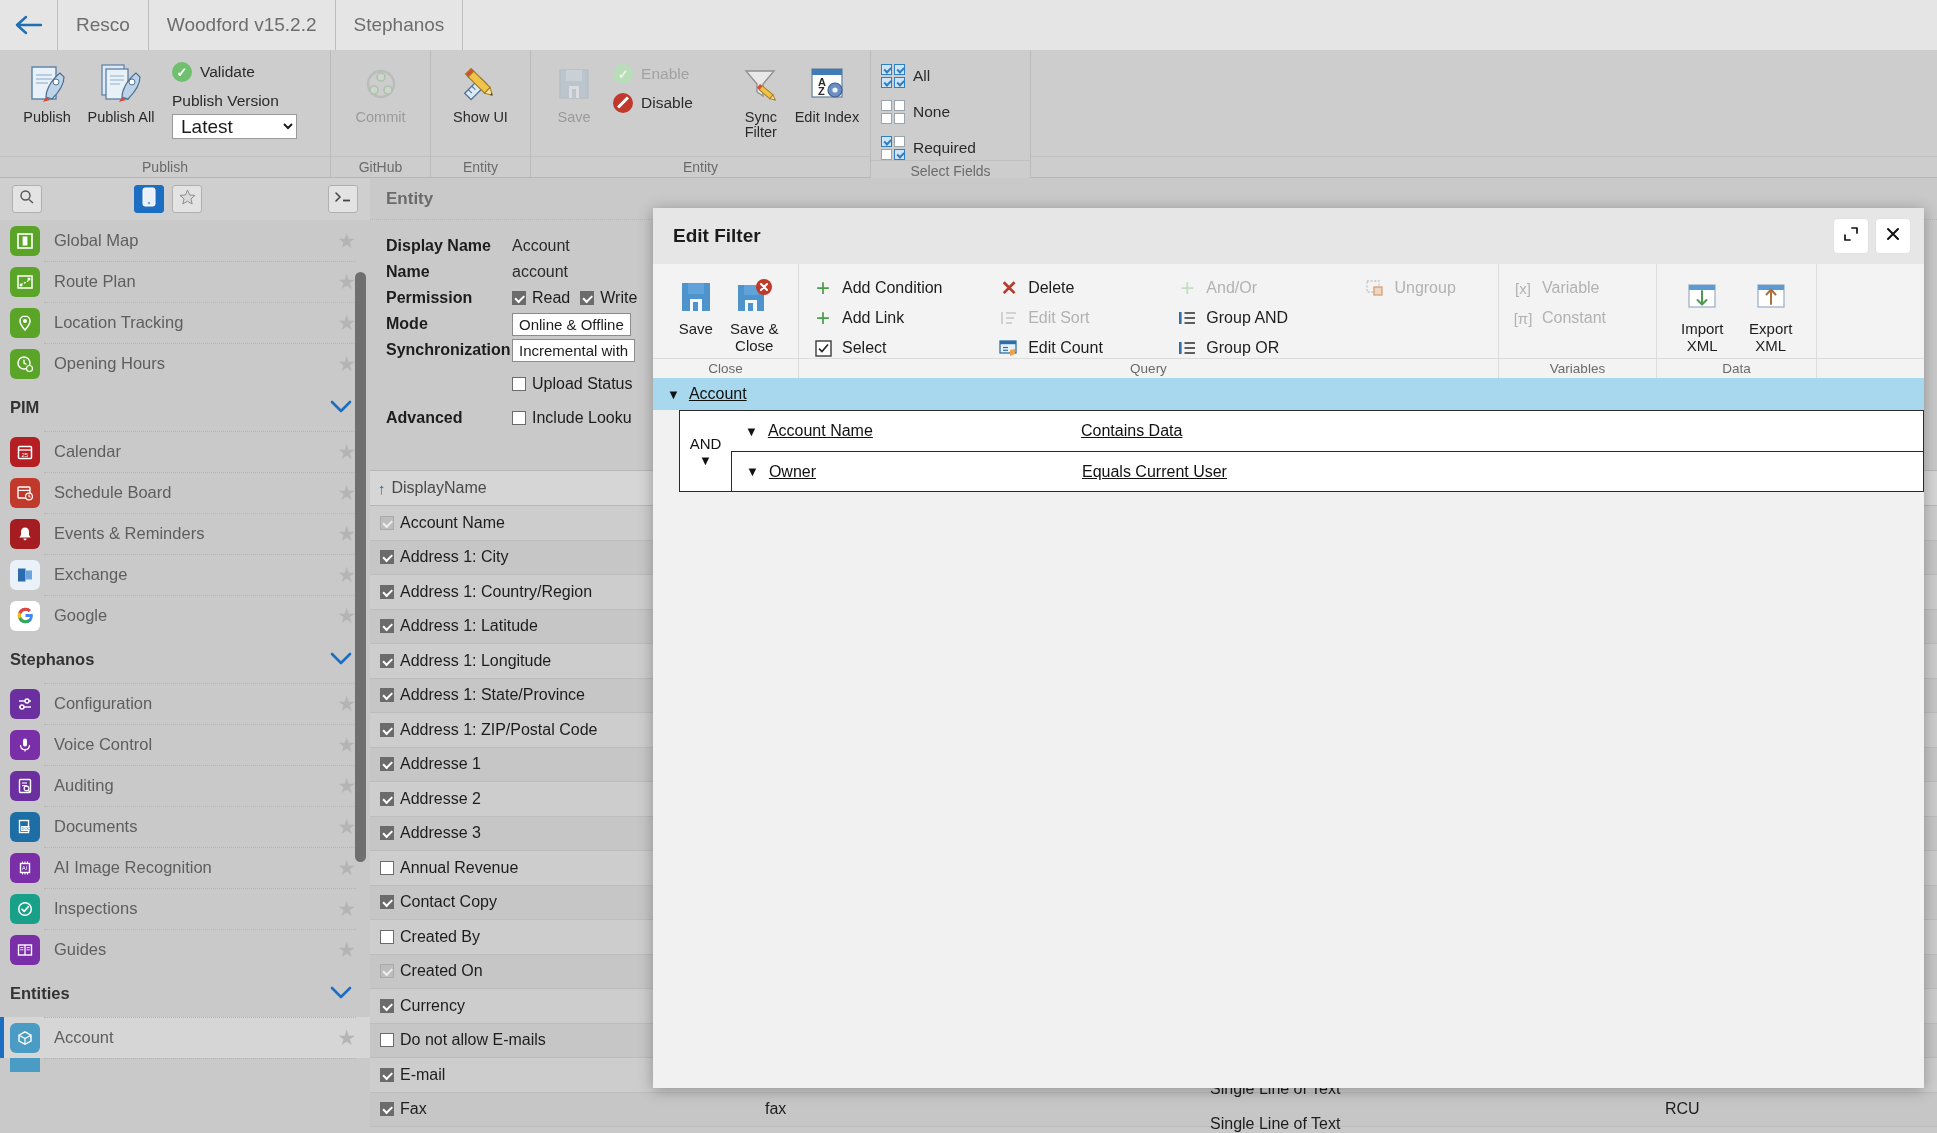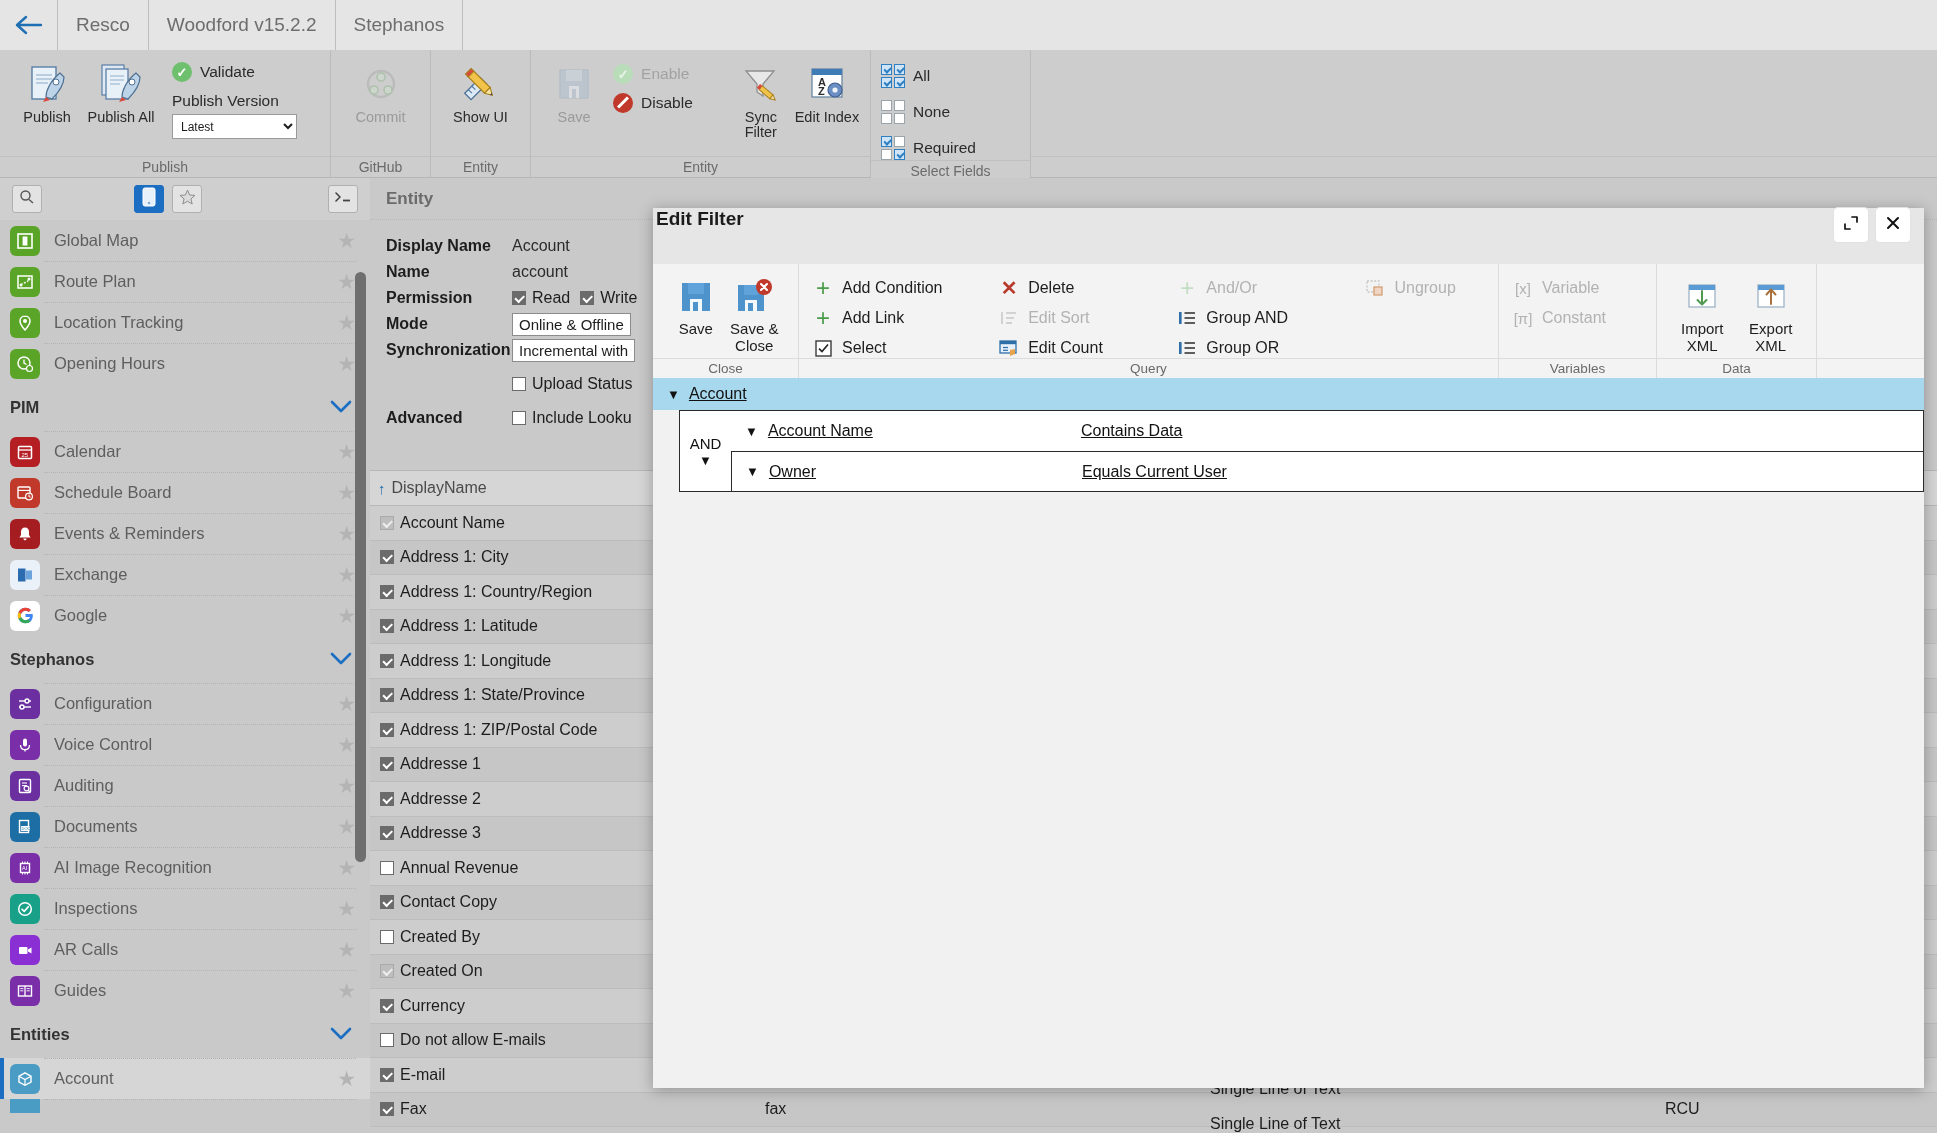--- a/index.html
+++ b/index.html
@@ -52,21 +52,21 @@
   .bigbtn.dim { color:#9a9a9a; }
   .bigbtn.dim .ic { opacity:.45; }
 
   .smallcol { display:flex; flex-direction:column; gap:9px; padding-top:6px; }
   .smallrow { display:flex; align-items:center; gap:8px; font-size:15.5px; color:#2b2b2b; cursor:pointer; white-space:nowrap; }
   .smallrow.dim { color:#a2a2a2; }
 
   .selwrap { display:flex; flex-direction:column; gap:4px; padding-top:4px;}
   .pubver-label { font-size:15.5px; color:#2b2b2b; }
   select.pubver {
-    width:125px; height:25px; font-size:12px; font-family:"Liberation Sans", sans-serif;
+    width:125px; height:25px; font-size:19px; font-family:"Liberation Sans", sans-serif;
     background:#ffffff; border:1px solid #9a9a9a; color:#1c1c1c; padding-left:4px;
   }
 
   
   .ico-circle-check { width:20px;height:20px;border-radius:50%;background:#6ec06e;display:inline-flex;align-items:center;justify-content:center;color:#fff;font-size:13px;font-weight:bold;}
   .ico-circle-check.dim { background:#b9dcb9; color:#e8f4e8; }
   .ico-ban { width:20px;height:20px;border-radius:50%;background:#c0392b;position:relative;display:inline-block;}
   .ico-ban:after{content:"";position:absolute;left:3px;top:8px;width:14px;height:3px;background:#fff;transform:rotate(-45deg);}
   .chk4 { display:grid; grid-template-columns:11px 11px; grid-template-rows:11px 11px; gap:2px; }
   .chk4 i { display:block; border:1.5px solid #9aa4ab; background:#fff; }
@@ -128,21 +128,21 @@
   .ft-row .c1 { width:445px; }
   .ft-row .c2 { width:455px;margin-top:29px; }
   .ft-row .c3 { width:120px; }
   .sort-arrow { color:#1f6fb2; font-size:15px; }
 
   
   .modal {
     position:absolute; left:653px; top:208px; width:1271px; height:880px;
     background:#f1f1f1; box-shadow:0 2px 14px rgba(0,0,0,.30);
   }
-  .modal-head { height:56px; background:#e6e6e6; display:flex; padding:0 14px 0 3px; }
+  .modal-head { height:56px; background:#e6e6e6; display:flex; align-items:center; padding:0 14px 0 20px; }
   .modal-title { font-size:19px; font-weight:bold; color:#1b1b1b; }
   .modal-head .spacer{ flex:1; }
   .mhbtn { width:34px;height:34px;background:#fff;border-radius:4px;display:flex;align-items:center;justify-content:center;margin-left:8px;cursor:pointer;box-shadow:0 0 0 1px #e2e2e2;}
   .modal-ribbon { height:114px; background:#f3f3f3; display:flex; align-items:stretch; }
   .mg { display:flex; flex-direction:column; }
   .mg .mg-body { flex:1; display:flex; align-items:flex-start; padding:10px 14px 0 14px; }
   .mg .mg-label { height:20px; line-height:20px; text-align:center; font-size:13.5px; color:#6a6a6a; border-top:1px solid #dcdcdc; }
   .mg + .mg { border-left:1px solid #dcdcdc; }
   .mbig { width:82px; display:flex; flex-direction:column; align-items:center; font-size:15px; color:#1d1d1d; cursor:pointer; }
   .mbig .ic { height:46px; display:flex; align-items:center; justify-content:center; }
@@ -610,30 +610,20 @@
         <span class="sbi" style="background:#18a188">
             <svg width="18" height="18" viewBox="0 0 18 18">
               <circle cx="9" cy="9" r="6.3" fill="none" stroke="#fff" stroke-width="1.5"></circle>
               <path d="M6 9.2 L8.2 11.4 L12.4 6.6" stroke="#fff" stroke-width="1.6" fill="none" stroke-linecap="round" stroke-linejoin="round"></path>
             </svg>
           </span>
         <span class="sbl">Inspections</span>
         <span class="star">★</span>
       </div>
       <div class="sb-item">
-        <span class="sbi" style="background:#8a2fd4">
-            <svg width="18" height="18" viewBox="0 0 18 18">
-              <rect x="3" y="6" width="8.5" height="7" rx="1" fill="#fff"></rect>
-              <path d="M12 8.6 L15.5 6.4 L15.5 12.6 L12 10.4 Z" fill="#fff"></path>
-            </svg>
-          </span>
-        <span class="sbl">AR Calls</span>
-        <span class="star">★</span>
-      </div>
-      <div class="sb-item">
         <span class="sbi" style="background:#7a2fa8">
             <svg width="18" height="18" viewBox="0 0 18 18">
               <rect x="2.5" y="4" width="13" height="10" fill="none" stroke="#fff" stroke-width="1.4"></rect>
               <line x1="9" y1="4" x2="9" y2="14" stroke="#fff" stroke-width="1.3"></line>
               <g stroke="#fff" stroke-width="0.9">
                 <line x1="4.2" y1="6.6" x2="7.4" y2="6.6"></line>
                 <line x1="4.2" y1="8.8" x2="7.4" y2="8.8"></line>
                 <line x1="10.6" y1="6.6" x2="13.8" y2="6.6"></line>
                 <line x1="10.6" y1="8.8" x2="13.8" y2="8.8"></line>
               </g>

